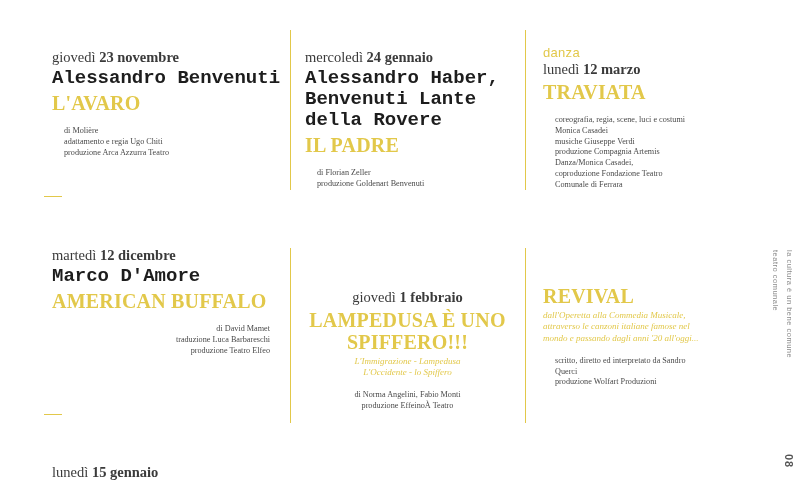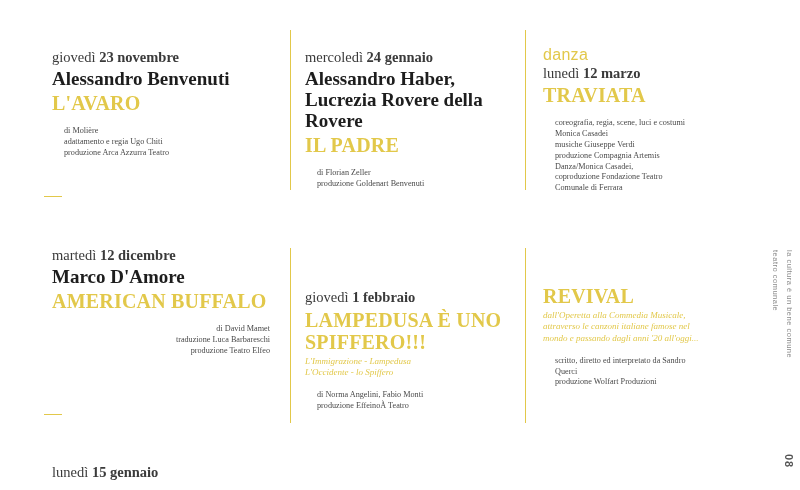--- a/index.html
+++ b/index.html
@@ -42,40 +42,40 @@
   .htick.t1 { left: 44px; top: 196px; }
   .htick.t2 { left: 44px; top: 414px; }
 
   .entry {
     position: absolute;
   }
 
   .kicker {
     color: #e2c84a;
     font-family: "Liberation Sans", sans-serif;
-    font-size: 16px;
+    font-size: 13px;
     letter-spacing: 0.3px;
     margin: 0 0 1px 0;
     line-height: 1.1;
   }
 
   .date {
     font-family: "Liberation Serif", serif;
     font-size: 14.5px;
     color: #3a3a3a;
     line-height: 1.15;
     margin: 0 0 2px 0;
     white-space: nowrap;
   }
   .date b {
     font-weight: bold;
   }
 
   .artist {
-    font-family: Liberation Serif, serif;
+    font-family: Liberation Mono, monospace;
     font-size: 19px;
     font-weight: bold;
     color: #1d1d1d;
     line-height: 1.12;
     margin: 0 0 3px 0;
   }
 
   .title {
     font-family: "Liberation Serif", serif;
     font-size: 20px;
@@ -153,21 +153,21 @@
     <p class="title">L'AVARO</p>
     <p class="subtitle"></p>
     <p class="credits" style="white-space:pre-line;">di Molière
 adattamento e regia Ugo Chiti
 produzione Arca Azzurra Teatro</p>
   </div>
 
   <div class="entry" style="left:305px; top:48px; width:205px;">
     <p class="kicker"></p>
     <p class="date"><span>mercoledì </span><b>24 gennaio</b></p>
-    <p class="artist">Alessandro Haber, Lucrezia Rovere della Rovere</p>
+    <p class="artist">Alessandro Haber, Benvenuti Lante della Rovere</p>
     <p class="title">IL PADRE</p>
     <p class="subtitle"></p>
     <p class="credits" style="white-space:pre-line;">di Florian Zeller
 produzione Goldenart Benvenuti</p>
   </div>
 
   <div class="entry" style="left:543px; top:46px; width:160px;">
     <p class="kicker">danza</p>
     <p class="date"><span>lunedì </span><b>12 marzo</b></p>
     <p class="artist"></p>
@@ -183,21 +183,21 @@
     <p class="kicker"></p>
     <p class="date"><span>martedì </span><b>12 dicembre</b></p>
     <p class="artist">Marco D'Amore</p>
     <p class="title">AMERICAN BUFFALO</p>
     <p class="subtitle"></p>
     <p class="credits" style="white-space:pre-line;text-align:right;">di David Mamet
 traduzione Luca Barbareschi
 produzione Teatro Elfeo</p>
   </div>
 
-  <div class="entry" style="left:305px; top:288px; width:205px;">
+  <div class="entry" style="left:305px; top:288px; width:205px;text-align:center;">
     <p class="kicker"></p>
     <p class="date"><span>giovedì </span><b>1 febbraio</b></p>
     <p class="artist"></p>
     <p class="title">LAMPEDUSA È UNO SPIFFERO!!!</p>
     <p class="subtitle" style="white-space:pre-line;">L'Immigrazione - Lampedusa
 L'Occidente - lo Spiffero</p>
     <p class="credits" style="white-space:pre-line;">di Norma Angelini, Fabio Monti
 produzione EffeinoÀ Teatro</p>
   </div>
 

